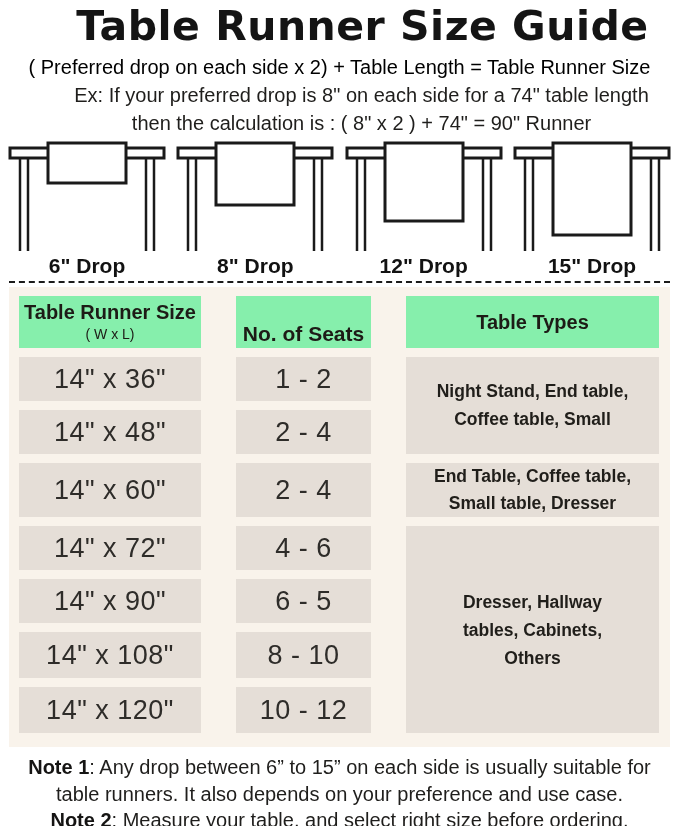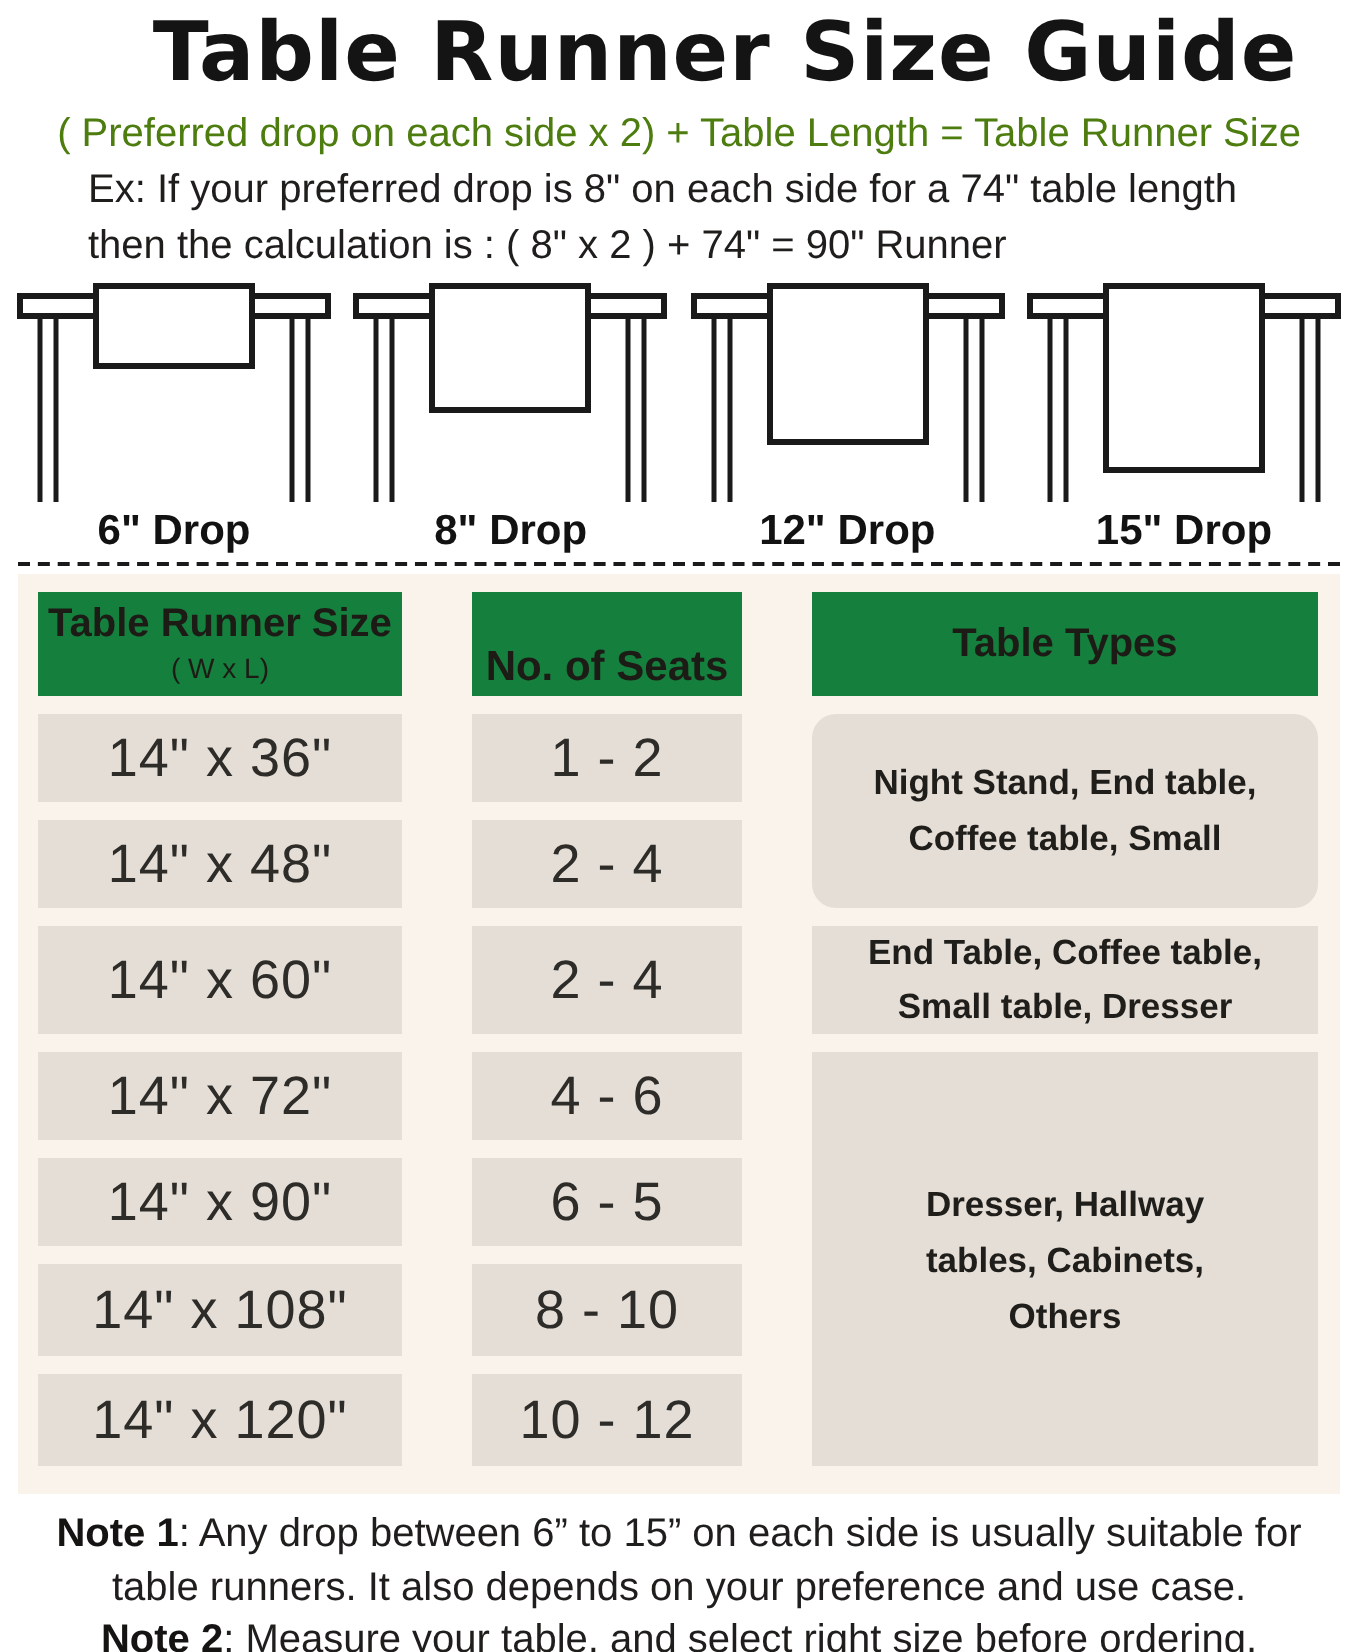--- a/index.html
+++ b/index.html
@@ -21,23 +21,24 @@
     letter-spacing: 0.5px;
     color: #141414;
     font-family: "DejaVu Sans", "Liberation Sans", sans-serif;
     padding-left: 46px;
   }
   .formula-line {
     margin-top: 3px;
     text-align: center;
     font-size: 20px;
     line-height: 28px;
-    color: #4d7c0f;
+    color: #000000;
   }
   .example-line {
+    text-align: center;
     font-size: 20px;
     line-height: 28px;
     color: #1f1e1c;
     margin-left: 44px;
   }
   
   .illustration-row {
     margin-top: 4px;
     display: flex;
     justify-content: space-between;
@@ -76,42 +77,42 @@
     row-gap: 9px;
   }
   .cell {
     display: flex;
     flex-direction: column;
     align-items: center;
     justify-content: center;
     text-align: center;
   }
   .header-cell {
-    background: #15803d;
+    background: #86efac;
     color: #1d1b16;
   }
   .header-cell .h-main { font-size: 20px; font-weight: 700; line-height: 24px; }
   .header-cell .h-sub  { font-size: 14px; font-weight: 400; line-height: 20px; }
   .header-cell .h-big  { font-size: 21px; font-weight: 700; margin-top: 24px; }
   .data-cell {
     background: #e5ded7;
     font-size: 27px;
     font-weight: 400;
     color: #2e2c29;
     letter-spacing: 0.5px;
   }
   .type-cell {
     background: #e5ded7;
     font-size: 17.5px;
     font-weight: 700;
     line-height: 1.55;
     color: #201e1a;
     padding: 4px 10px;
   }
-  .type-cell-a { grid-column: 3; grid-row: 2 / span 2; border-radius: 12px; }
+  .type-cell-a { grid-column: 3; grid-row: 2 / span 2; }
   .type-cell-b { grid-column: 3; grid-row: 4; }
   .type-cell-c { grid-column: 3; grid-row: 5 / span 4; line-height: 1.6; }
   
   .notes {
     margin-top: 7px;
     text-align: center;
     font-size: 20px;
     line-height: 26.5px;
     color: #1f1e1c;
   }

